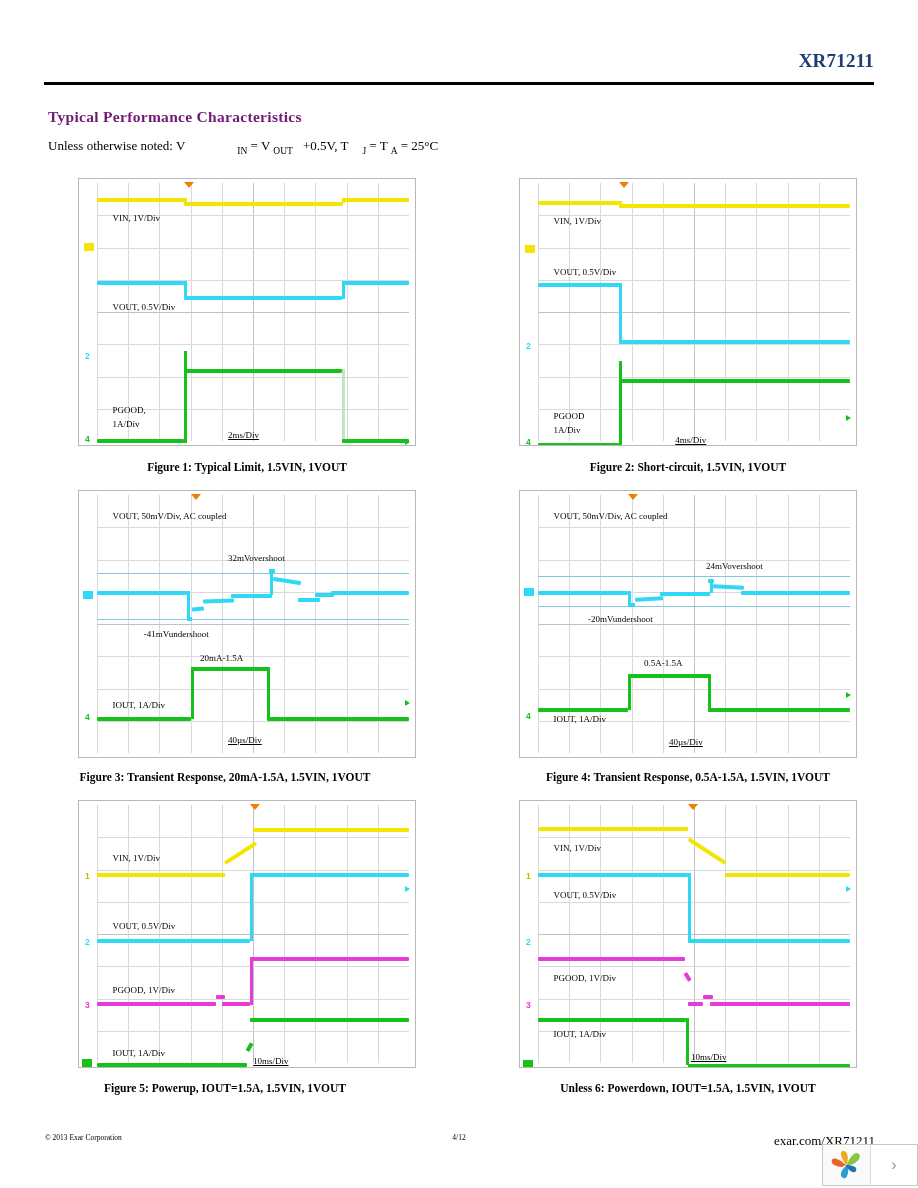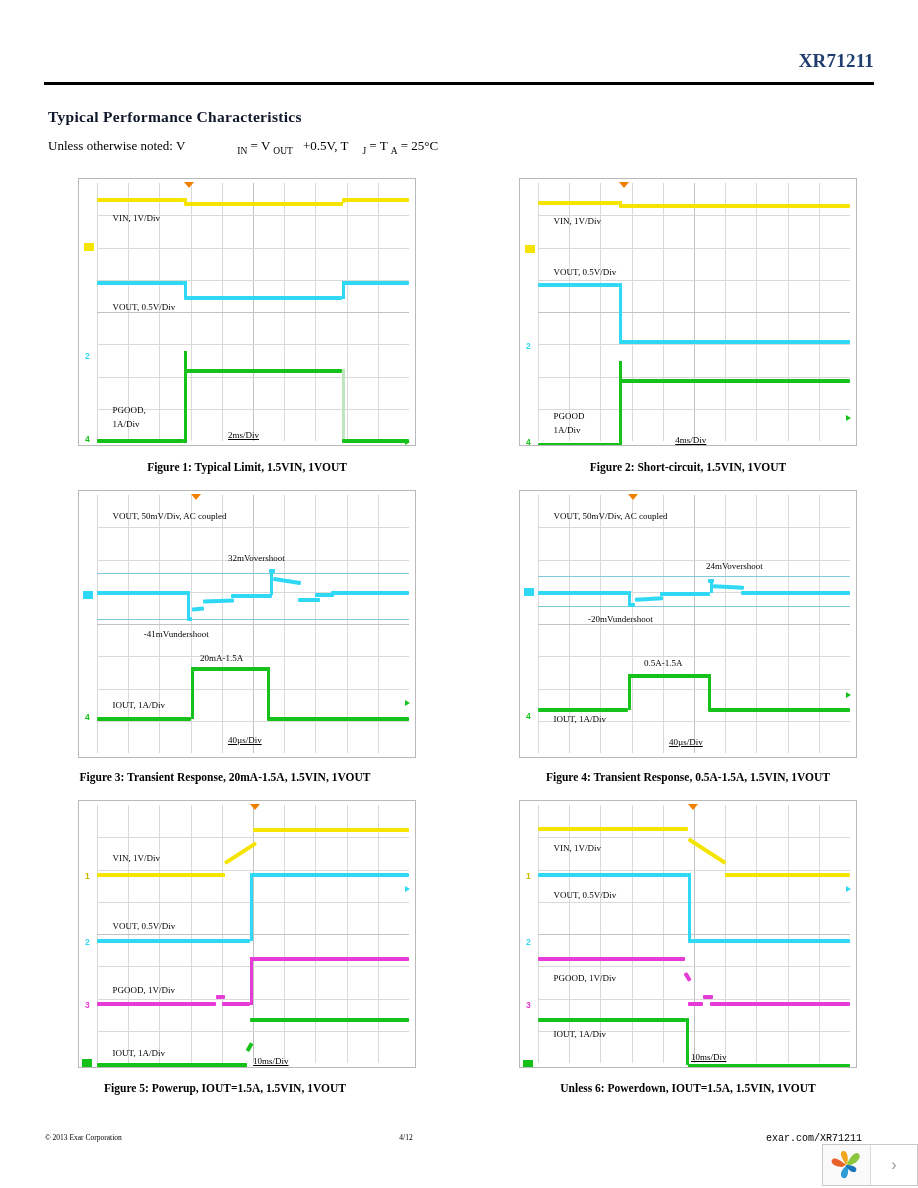--- a/index.html
+++ b/index.html
@@ -26,21 +26,21 @@
   .header-rule {
     position:absolute; left:0; top:32px; width:830px; height:3px;
     background:#000;
   }
 
   
   .section-title {
     position:absolute; left:48px; top:108px;
     font-family:"Liberation Serif", serif;
     font-weight:bold; font-size:15.5px;
-    color:#0f172a; letter-spacing:.3px;
+    color:#701a75; letter-spacing:.3px;
   }
   .section-note {
     position:absolute; left:48px; top:138px;
     font-size:13px; white-space:nowrap;
   }
   .section-note .sub { font-size:9.5px; vertical-align:sub; }
   .gap-a { display:inline-block; width:52px; }
   .gap-b { display:inline-block; width:10px; }
   .gap-c { display:inline-block; width:14px; }
 
@@ -127,27 +127,26 @@
     border-top:3px solid transparent;
     border-bottom:3px solid transparent;
   }
 
   
   .footer-left {
     position:absolute; left:45px; top:1133px;
     font-size:7.5px; color:#000;
   }
   .footer-center {
-    position:absolute; left:0; width:812px; top:1133px;
+    position:absolute; left:0; width:918px; top:1133px;
     text-align:center; font-size:7.5px;
   }
   .footer-right {
-    position:absolute; right:56px; top:1133px;
-    font-size:10px;
-    font-family:Liberation Mono, monospace;
+    position:absolute; right:43px; top:1133px;
+    font-size:13px;
   }
   .corner-widget {
     position:absolute; right:0px; bottom:2px;
     width:96px; height:42px;
     border:1px solid #c8c8c8;
     background:#fff;
     display:flex;
   }
   .cw-logo {
     width:48px; height:100%;

